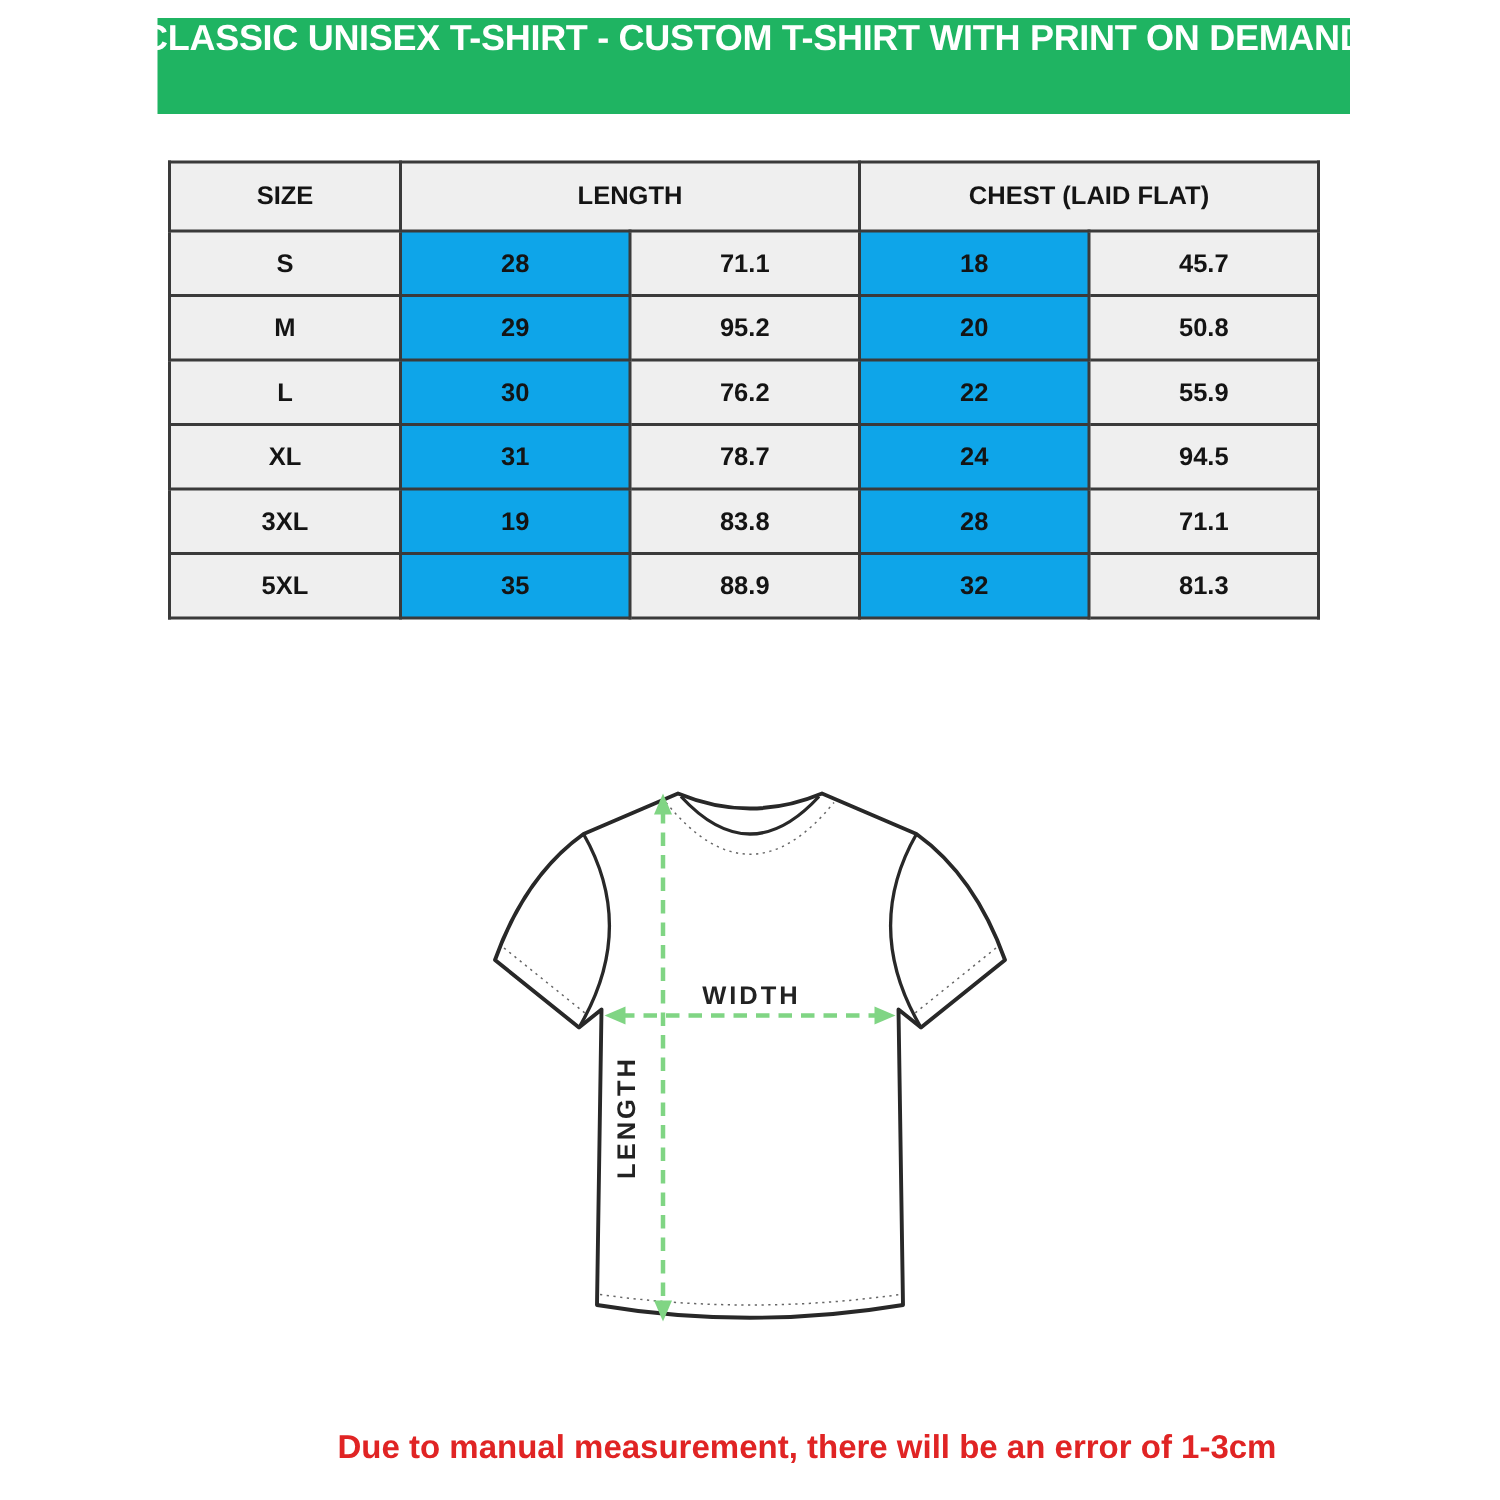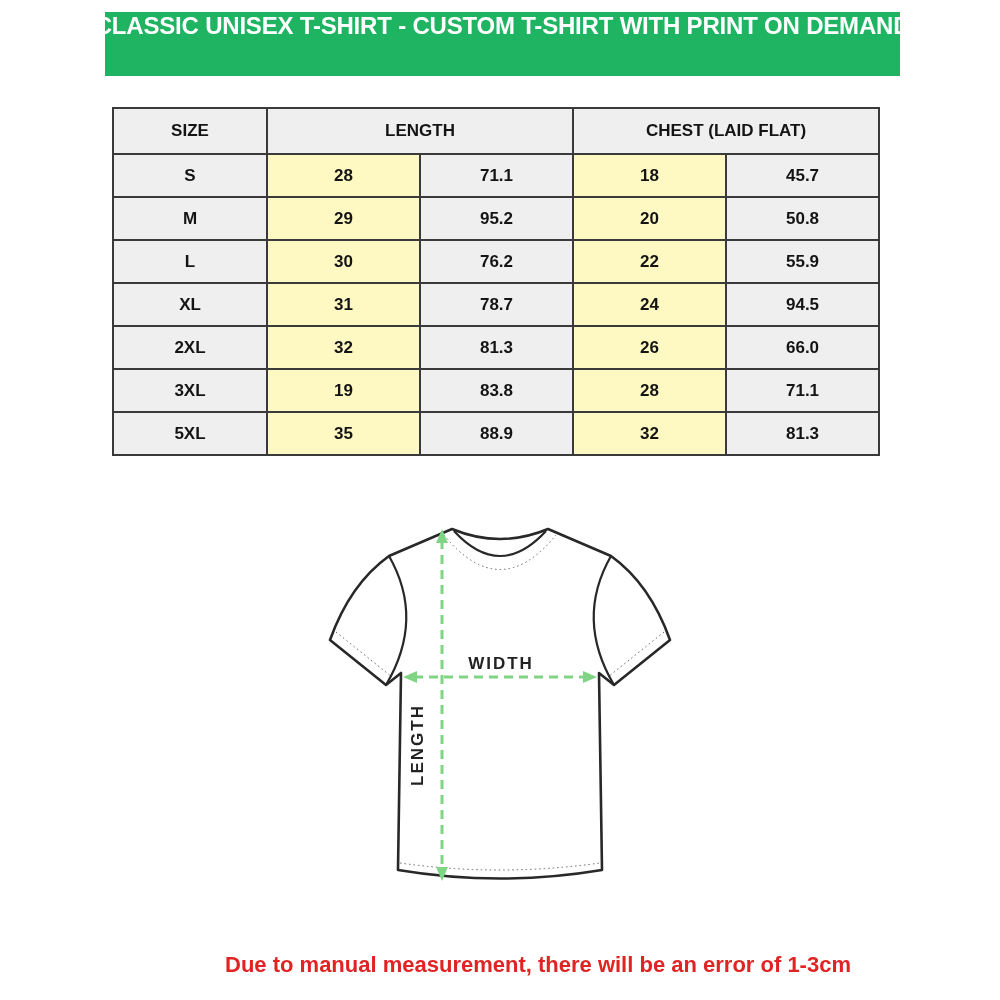--- a/index.html
+++ b/index.html
@@ -14,21 +14,21 @@
   }
   table.size-chart {
     position:absolute; left:112px; top:95px; width:766px;
     border-collapse:collapse; table-layout:fixed;margin-top:12px;
   }
   .size-chart th, .size-chart td {
     border:2px solid #3a3a3a; text-align:center; vertical-align:middle;
     font-weight:bold; color:#141414; font-size:17px; padding:0;
   }
   .size-chart th { height:44px; background:#efefef; font-size:17px; }
-  .size-chart td { height:41px; background:#fef9c3; }
+  .size-chart td { height:41px; background:#0ea5e9; }
   .size-chart td.gray { background:#efefef; }
   .shirt-wrap { position:absolute; left:320px; top:519px; width:360px; height:385px; }
   .note {
     position:absolute; left:0; top:952px; width:1000px; text-align:center;
     color:#e02424; font-weight:bold; font-size:22px;padding-left:38px;
   }
   svg text.dim-label {
     font-family:"Liberation Sans", sans-serif; font-size:17px; font-weight:bold;
     fill:#222222; letter-spacing:2px;
   }
@@ -78,27 +78,20 @@
       <td class="gray">55.9</td>
     </tr>
     <tr>
       <td class="gray">XL</td>
       <td>31</td>
       <td class="gray">78.7</td>
       <td>24</td>
       <td class="gray">94.5</td>
     </tr>
     <tr>
-      <td class="gray">2XL</td>
-      <td>32</td>
-      <td class="gray">81.3</td>
-      <td>26</td>
-      <td class="gray">66.0</td>
-    </tr>
-    <tr>
       <td class="gray">3XL</td>
       <td>19</td>
       <td class="gray">83.8</td>
       <td>28</td>
       <td class="gray">71.1</td>
     </tr>
     <tr>
       <td class="gray">5XL</td>
       <td>35</td>
       <td class="gray">88.9</td>

